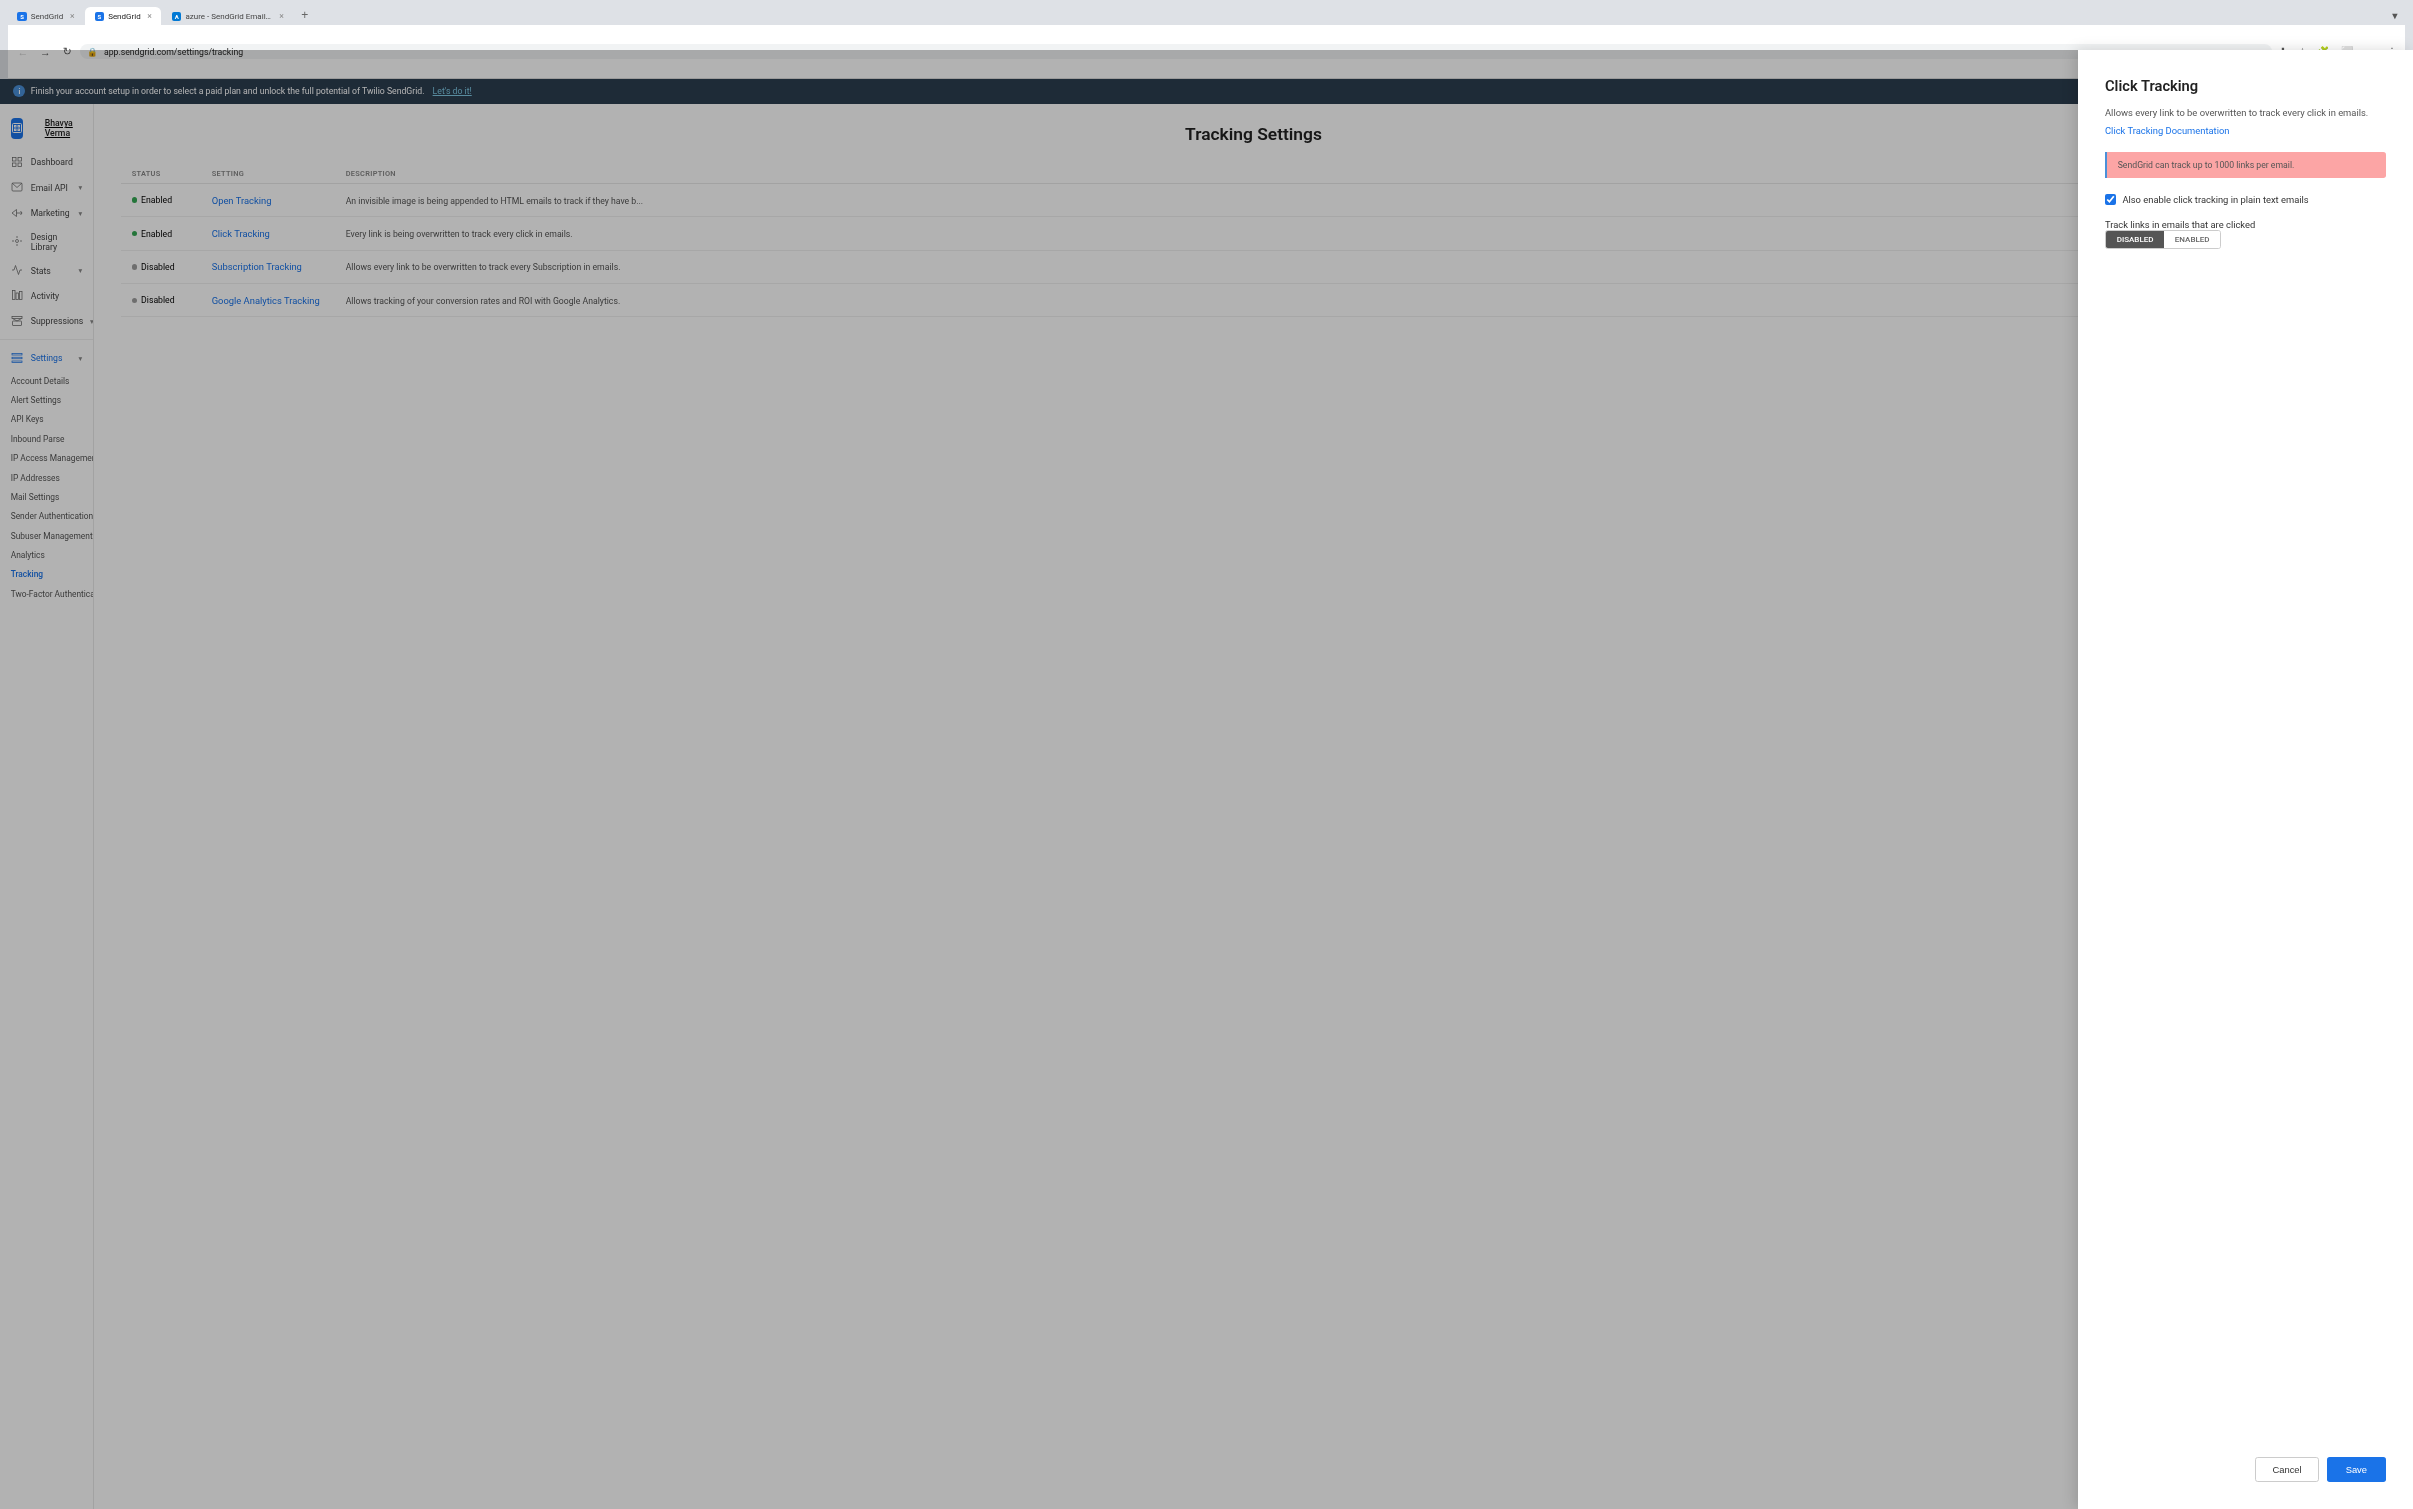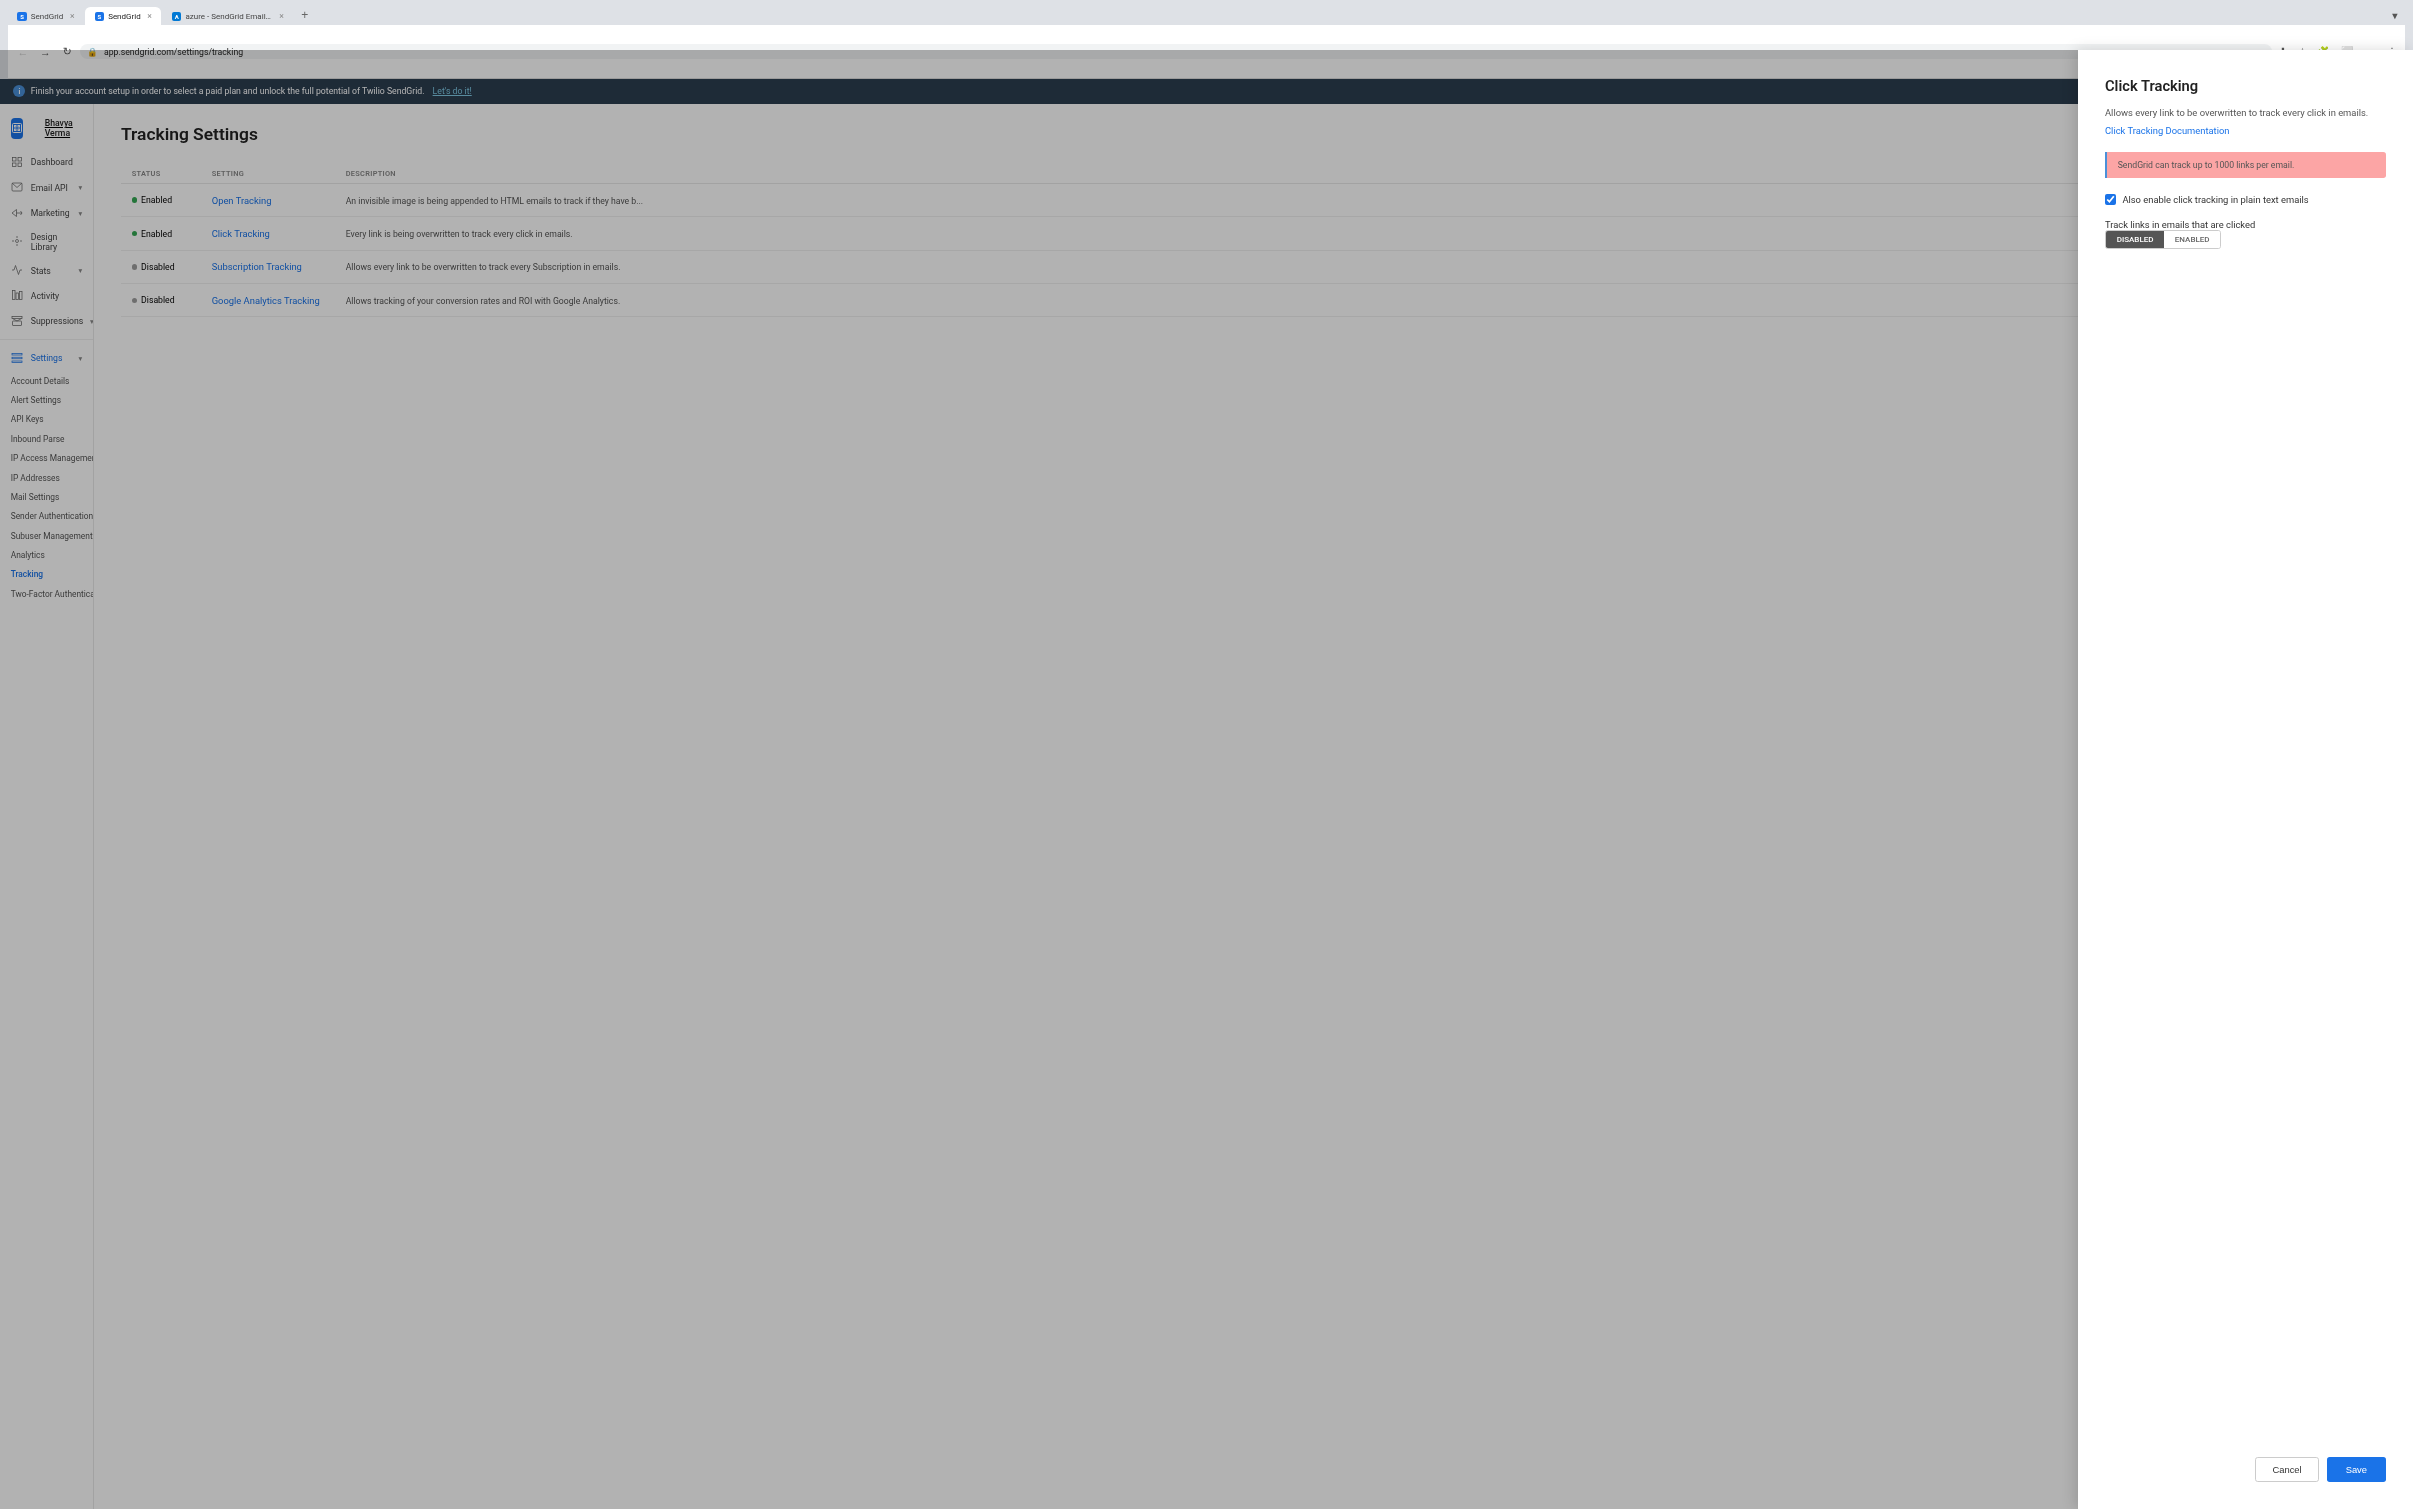--- a/index.html
+++ b/index.html
@@ -238,20 +238,21 @@
       overflow-y: auto;
       background: #fff;
       padding: 20px 27px;
       position: relative;
     }
     .page-title {
       font-size: 17.4px;
       font-weight: 600;
       color: #222;
       margin-bottom: 19px;
+      text-align: center;
     }
 
     
     .settings-table {
       width: 100%;
       border-collapse: collapse;
     }
     .settings-table th {
       text-align: left;
       font-size: 7.4px;

